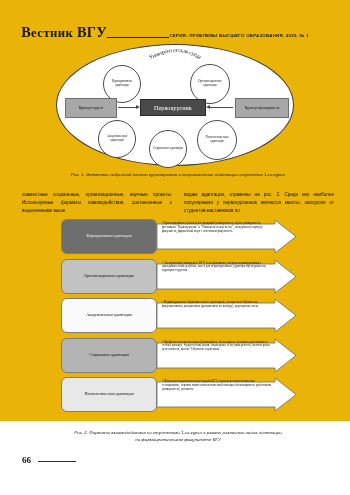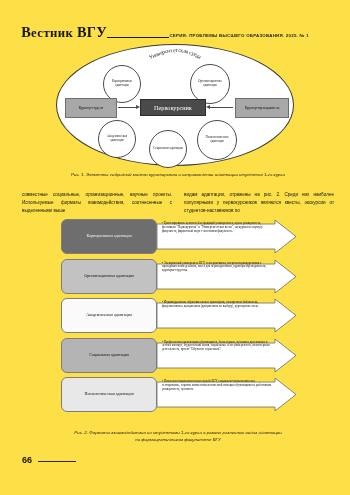--- a/index.html
+++ b/index.html
@@ -2,21 +2,21 @@
 <html><head>
 <meta charset="utf-8">
 <style>
   * { box-sizing: border-box; margin: 0; padding: 0; }
   html, body {
     width: 350px; height: 495px;
     background: #ffffff;
     font-family: "Liberation Sans", sans-serif;
     overflow: hidden;
   }
-  .page { position: relative; width: 350px; height: 495px; background: #fde047; }
+  .page { position: relative; width: 350px; height: 421px; background: #eab308; }
 
   
   .runhead {
     position: absolute; left: 22px; top: 26px; right: 14px;
     display: flex; align-items: flex-end; gap: 0;
   }
   .brand {
     font-family: "Liberation Serif", serif;
     font-weight: bold;
     font-size: 12.5px;
@@ -144,21 +144,21 @@
     position: absolute; left: 5px; top: 2px; width: 112px;
     font-family: "Liberation Serif", serif;
     font-size: 3.05px; line-height: 1.28; color: #141414;
     text-align: left;
   }
   .ftext::before { content: "• "; }
 
   
   .pagenum {
     position: absolute; left: 22px; top: 455px;
-    font-family: Liberation Sans, sans-serif;
+    font-family: Liberation Serif, serif;
     font-weight: bold; font-size: 9px; color: #151515;
   }
   .footrule {
     position: absolute; left: 38px; top: 461px; width: 38px;
     height: 0; border-bottom: 1px solid #2a2a2a;
   }
 </style>
 </head>
 <body>
 

